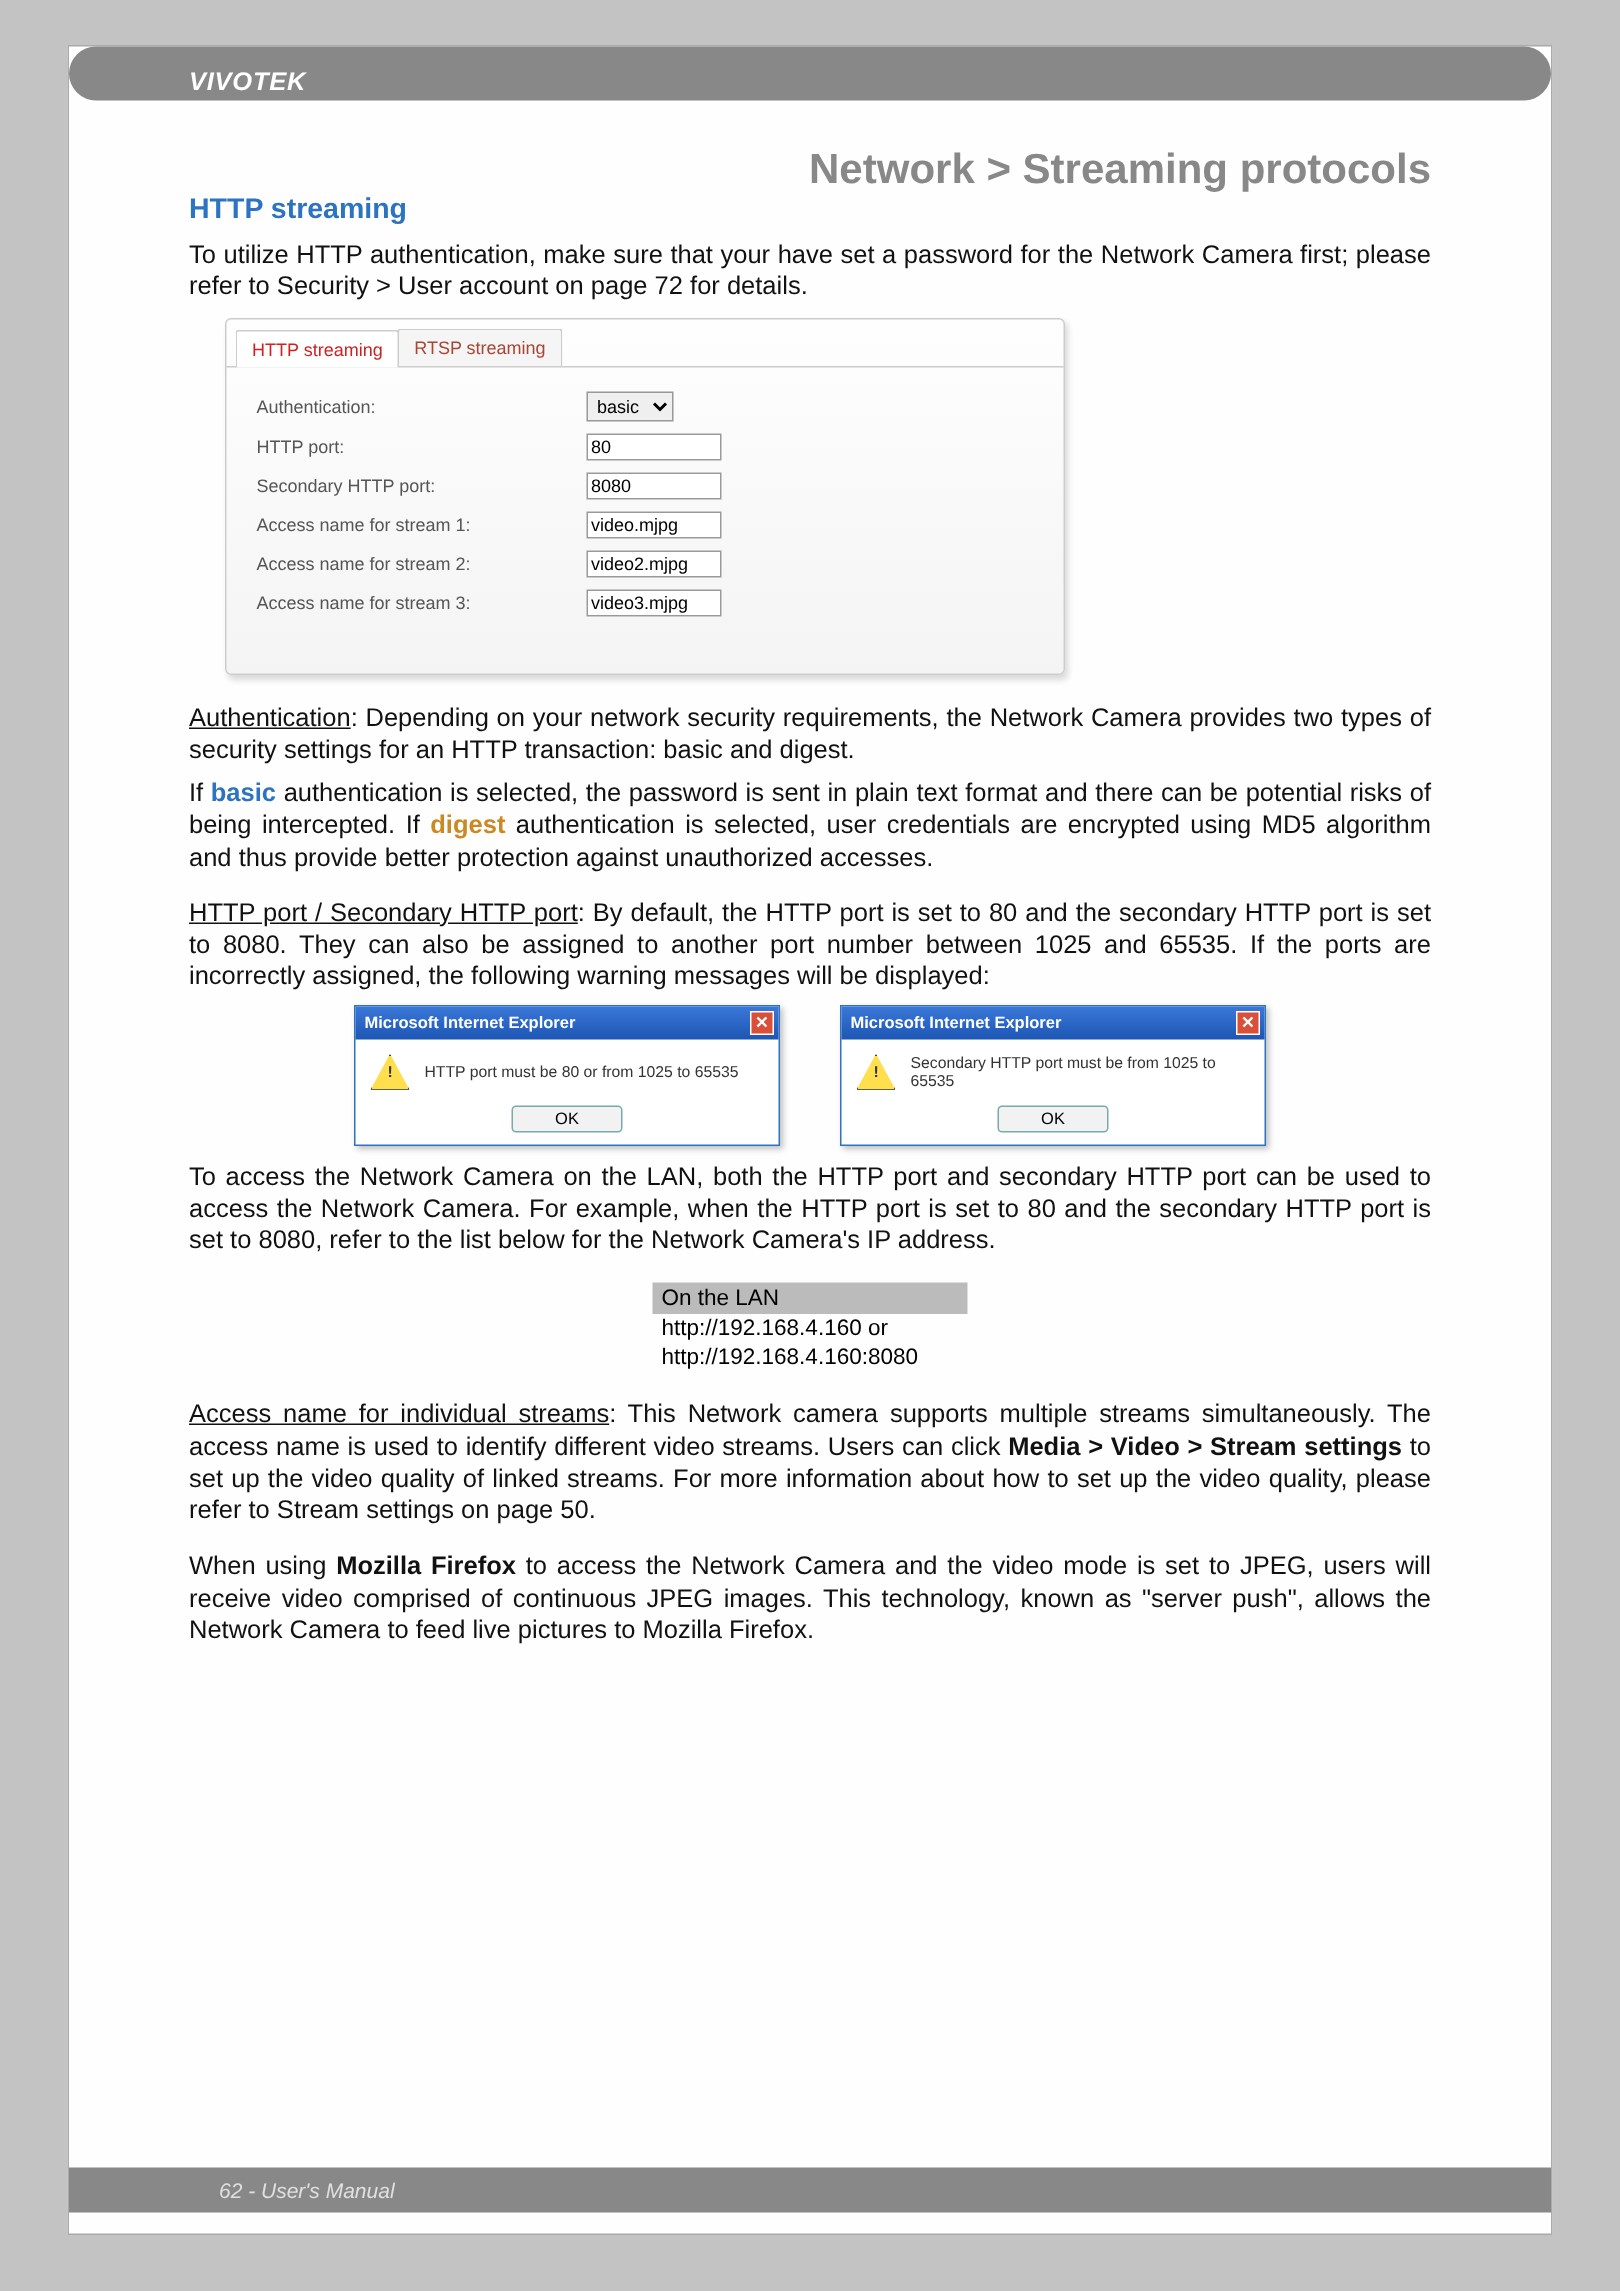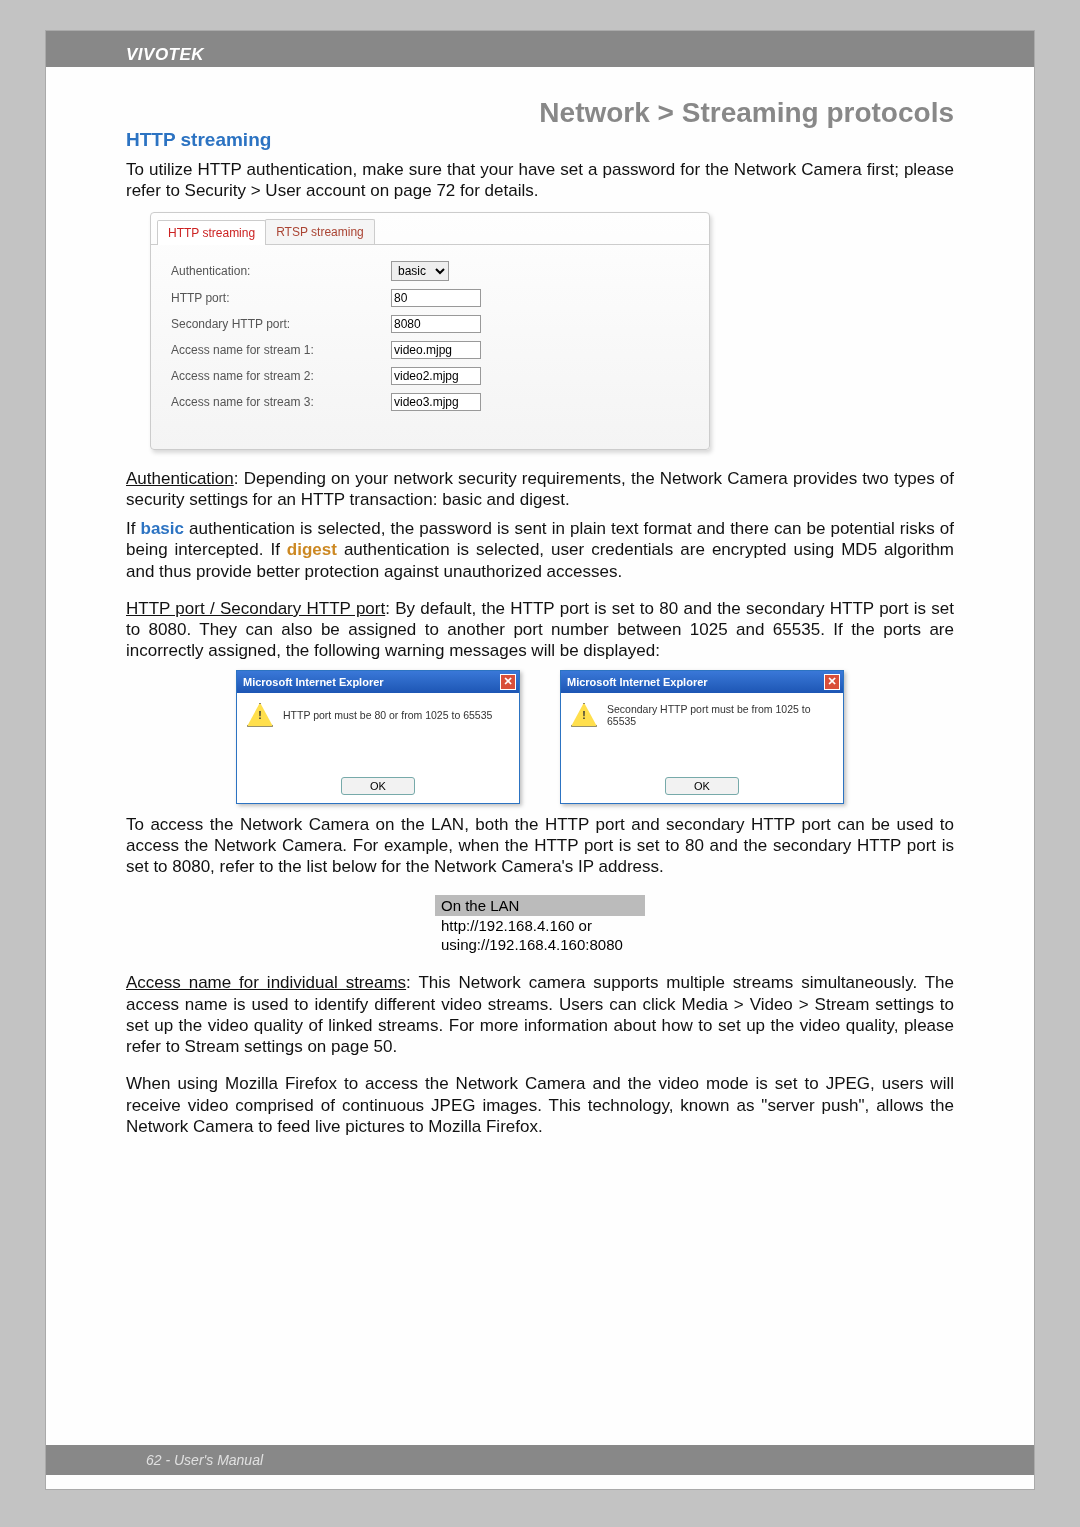--- a/index.html
+++ b/index.html
@@ -19,20 +19,21 @@
     position: relative;
     padding-bottom: 40px;
   }
   .topbar {
     height: 36px;
     background: #888;
     width: 100%;
     display: flex;
     align-items: flex-end;
     padding-bottom: 2px;
+    border-radius: 18px;
   }
   .topbar .brand {
     color: #fff;
     font-style: italic;
     font-weight: bold;
     font-size: 17px;
     padding-left: 80px;
     letter-spacing: 0.5px;
   }
   .content {
@@ -104,21 +105,21 @@
   .formrow .fld input, .formrow .fld select {
     font-size: 12px;
     padding: 1px 2px;
     border: 1px solid #999;
     width: 90px;
   }
   .formrow .fld select { width: 58px; }
   .underline { text-decoration: underline; }
   .basic { color: #2c73c2; font-weight: bold; }
   .digest { color: #cc8822; font-weight: bold; }
-  .bold { font-weight: normal; }
+  .bold { font-weight: bold; }
   .dialogs {
     display: flex;
     justify-content: center;
     gap: 40px;
     margin: 8px 0 10px 0;
   }
   .dlg {
     width: 284px;
     border: 1px solid #2c73c2;
     box-shadow: 2px 2px 4px rgba(0,0,0,.25);
@@ -159,21 +160,20 @@
     clip-path: polygon(50% 0%, 100% 100%, 0% 100%);
   }
   .dlg .msg { flex:1; color:#333; }
   .dlg .okrow { text-align:center; padding-bottom:8px; }
   .dlg .okbtn {
     border: 1px solid #7aa;
     background: #f2f2f2;
     border-radius: 3px;
     padding: 2px 28px;
     font-size: 11px;
-    margin-top: 40px;
   }
   .lantable {
     width: 210px;
     margin: 18px auto;
     font-size: 15px;
   }
   .lantable .head {
     background: #bbb;
     padding: 2px 6px;
   }
@@ -276,21 +276,21 @@
         </div>
         <div class="okrow"><button class="okbtn">OK</button></div>
       </div>
     </div>
 
     <p class="body">To access the Network Camera on the LAN, both the HTTP port and secondary HTTP port can be used to access the Network Camera. For example, when the HTTP port is set to 80 and the secondary HTTP port is set to 8080, refer to the list below for the Network Camera's IP address.</p>
 
     <div class="lantable">
       <div class="head">On the LAN</div>
       <div class="cell">http://192.168.4.160  or</div>
-      <div class="cell">using://192.168.4.160:8080</div>
+      <div class="cell">http://192.168.4.160:8080</div>
     </div>
 
     <p class="body">
       <span class="underline">Access name for individual streams</span><span>: This Network camera supports multiple streams simultaneously. The access name is used to identify different video streams. Users can click </span><span class="bold">Media &gt; Video &gt; Stream settings</span><span> to set up the video quality of linked streams. For more information about how to set up the video quality, please refer to Stream settings on page 50.</span>
     </p>
 
     <p class="body" style="margin-top:16px">
       <span>When using </span><span class="bold">Mozilla Firefox</span><span> to access the Network Camera and the video mode is set to JPEG, users will receive video comprised of continuous JPEG images. This technology, known as "server push", allows the Network Camera to feed live pictures to Mozilla Firefox.</span>
     </p>
   </div>

